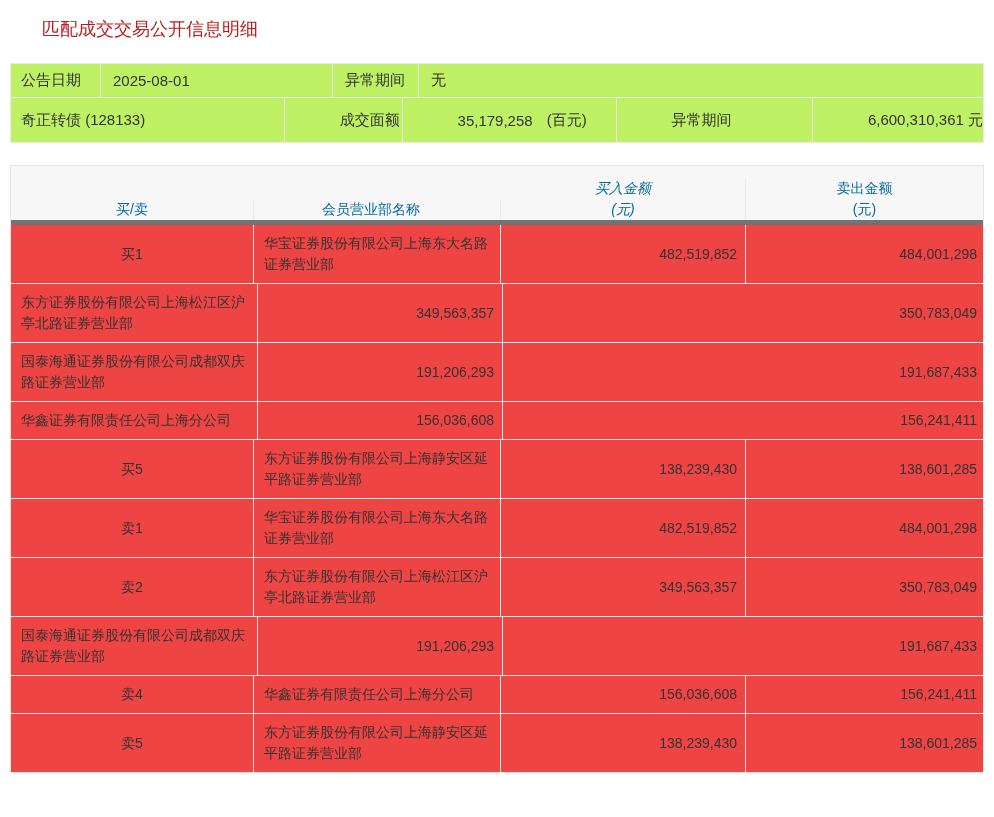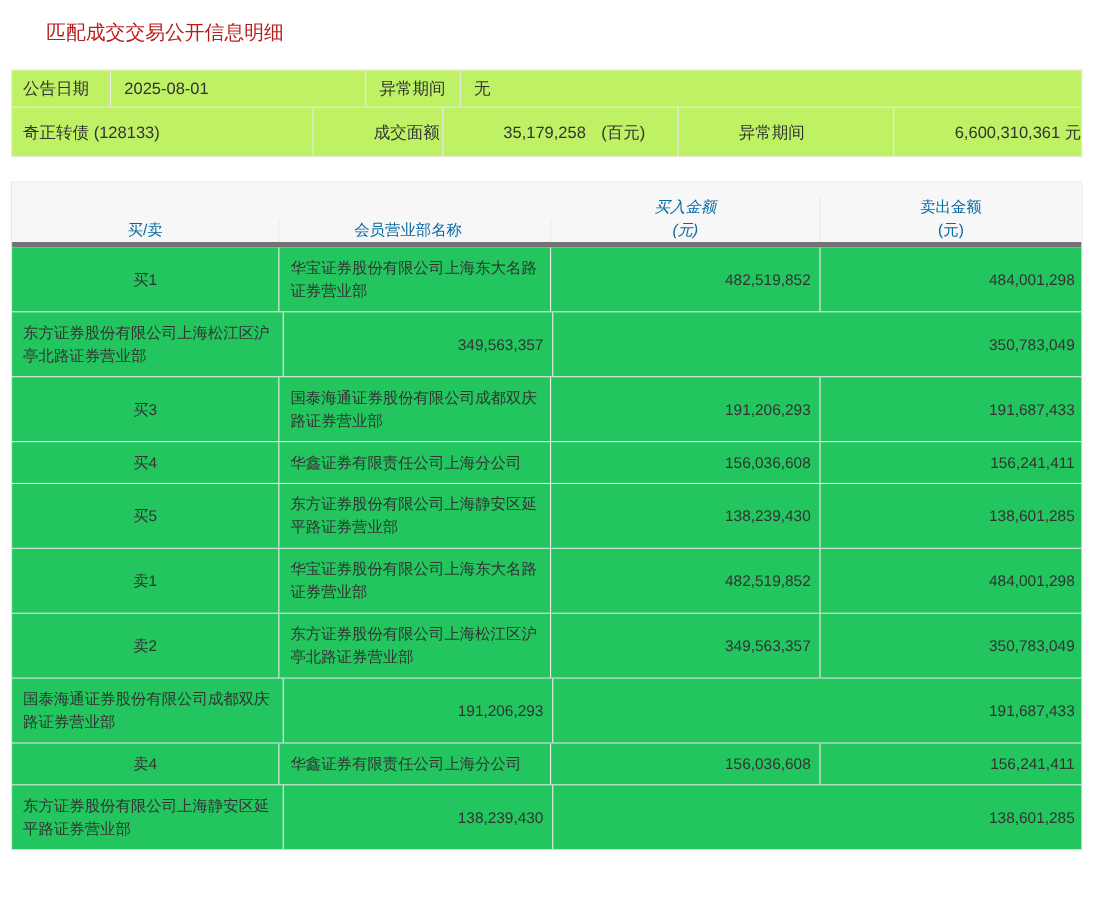--- a/index.html
+++ b/index.html
@@ -80,21 +80,21 @@
     justify-content: center;
     text-align: center;
     border-right: 1px solid #ececec;
     line-height: 21px;
   }
   .thead > div:last-child { border-right: none; }
   .trow {
     display: flex;
     align-items: stretch;
     border-bottom: 1px solid #ececec;
-    background: #22c55e;
+    background: #ef4444;
   }
   .trow:last-child { border-bottom: none; }
   .trow > div {
     display: flex;
     align-items: center;
     border-right: 1px solid #ececec;
     padding-top: 8px;
     padding-bottom: 8px;
     line-height: 21px;
   }
@@ -155,28 +155,26 @@
     <div class="col-sell">484,001,298</div>
   </div>
 
   <div class="trow">
     <div class="col-member">东方证券股份有限公司上海松江区沪亭北路证券营业部</div>
     <div class="col-buy">349,563,357</div>
     <div class="col-sell">350,783,049</div>
   </div>
 
   <div class="trow">
-    <div class="col-side">买3</div>
     <div class="col-member">国泰海通证券股份有限公司成都双庆路证券营业部</div>
     <div class="col-buy">191,206,293</div>
     <div class="col-sell">191,687,433</div>
   </div>
 
   <div class="trow">
-    <div class="col-side">买4</div>
     <div class="col-member">华鑫证券有限责任公司上海分公司</div>
     <div class="col-buy">156,036,608</div>
     <div class="col-sell">156,241,411</div>
   </div>
 
   <div class="trow">
     <div class="col-side">买5</div>
     <div class="col-member">东方证券股份有限公司上海静安区延平路证券营业部</div>
     <div class="col-buy">138,239,430</div>
     <div class="col-sell">138,601,285</div>
@@ -203,20 +201,21 @@
   </div>
 
   <div class="trow">
     <div class="col-side">卖4</div>
     <div class="col-member">华鑫证券有限责任公司上海分公司</div>
     <div class="col-buy">156,036,608</div>
     <div class="col-sell">156,241,411</div>
   </div>
 
   <div class="trow">
+    <div class="col-side">卖5</div>
     <div class="col-member">东方证券股份有限公司上海静安区延平路证券营业部</div>
     <div class="col-buy">138,239,430</div>
     <div class="col-sell">138,601,285</div>
   </div>
 </div>
   </div>
 
 </div>
 
 </body></html>

